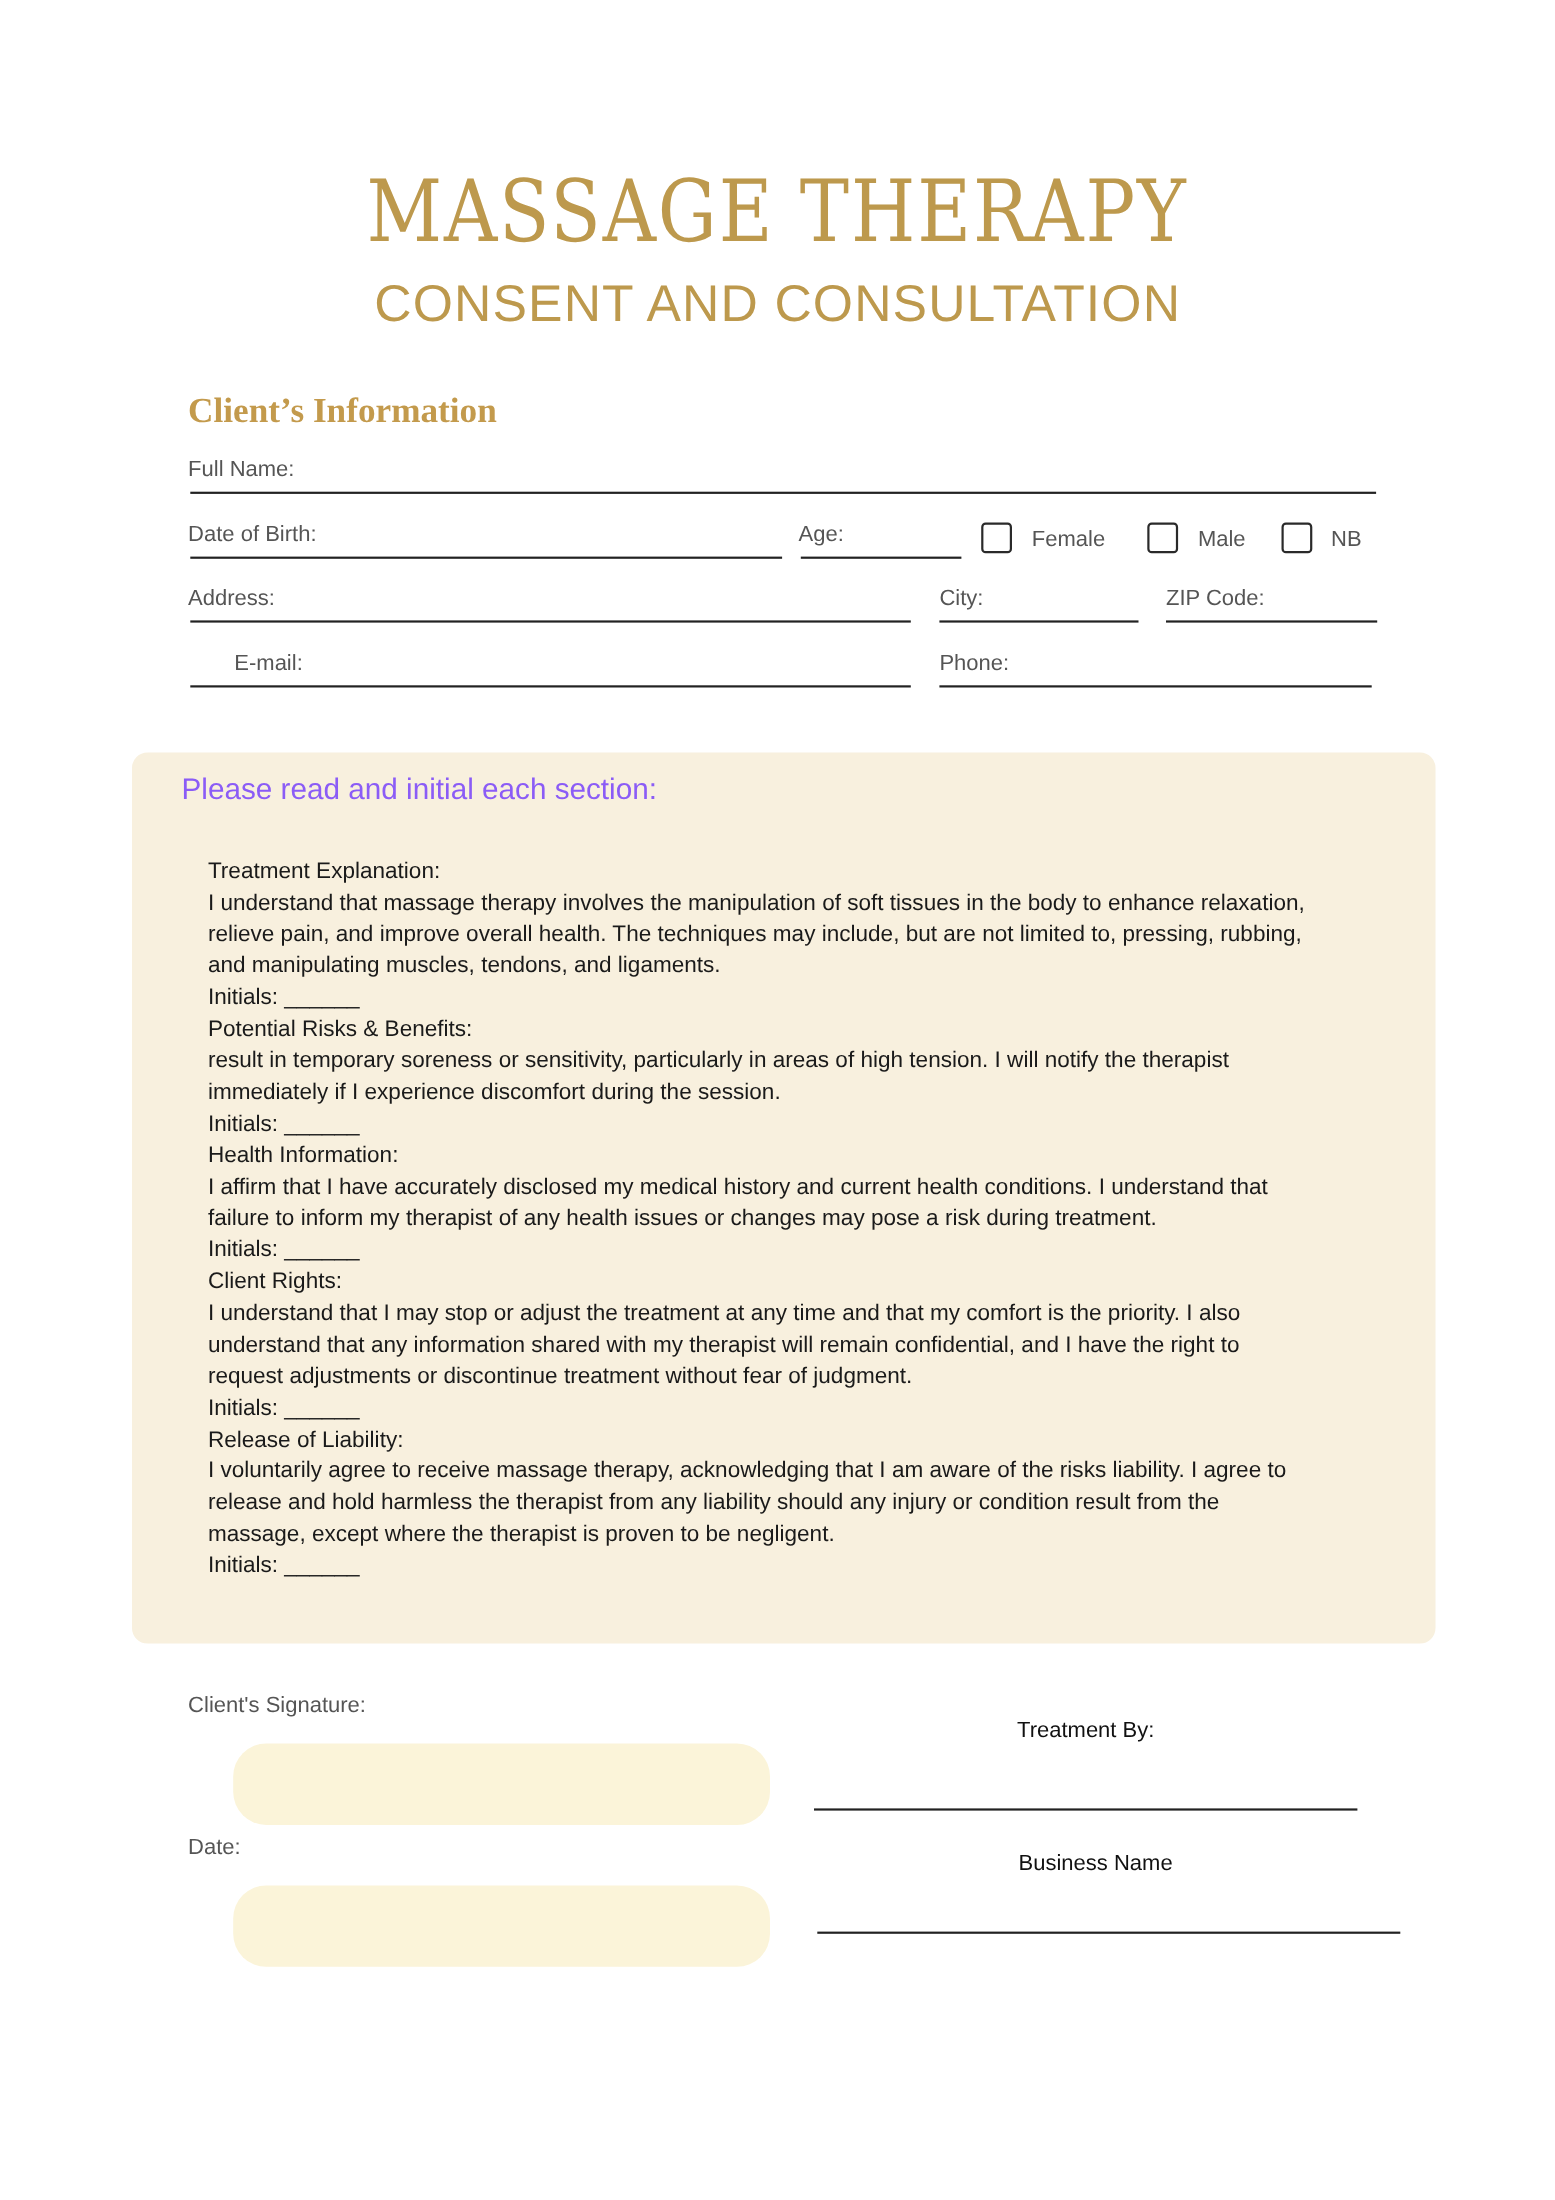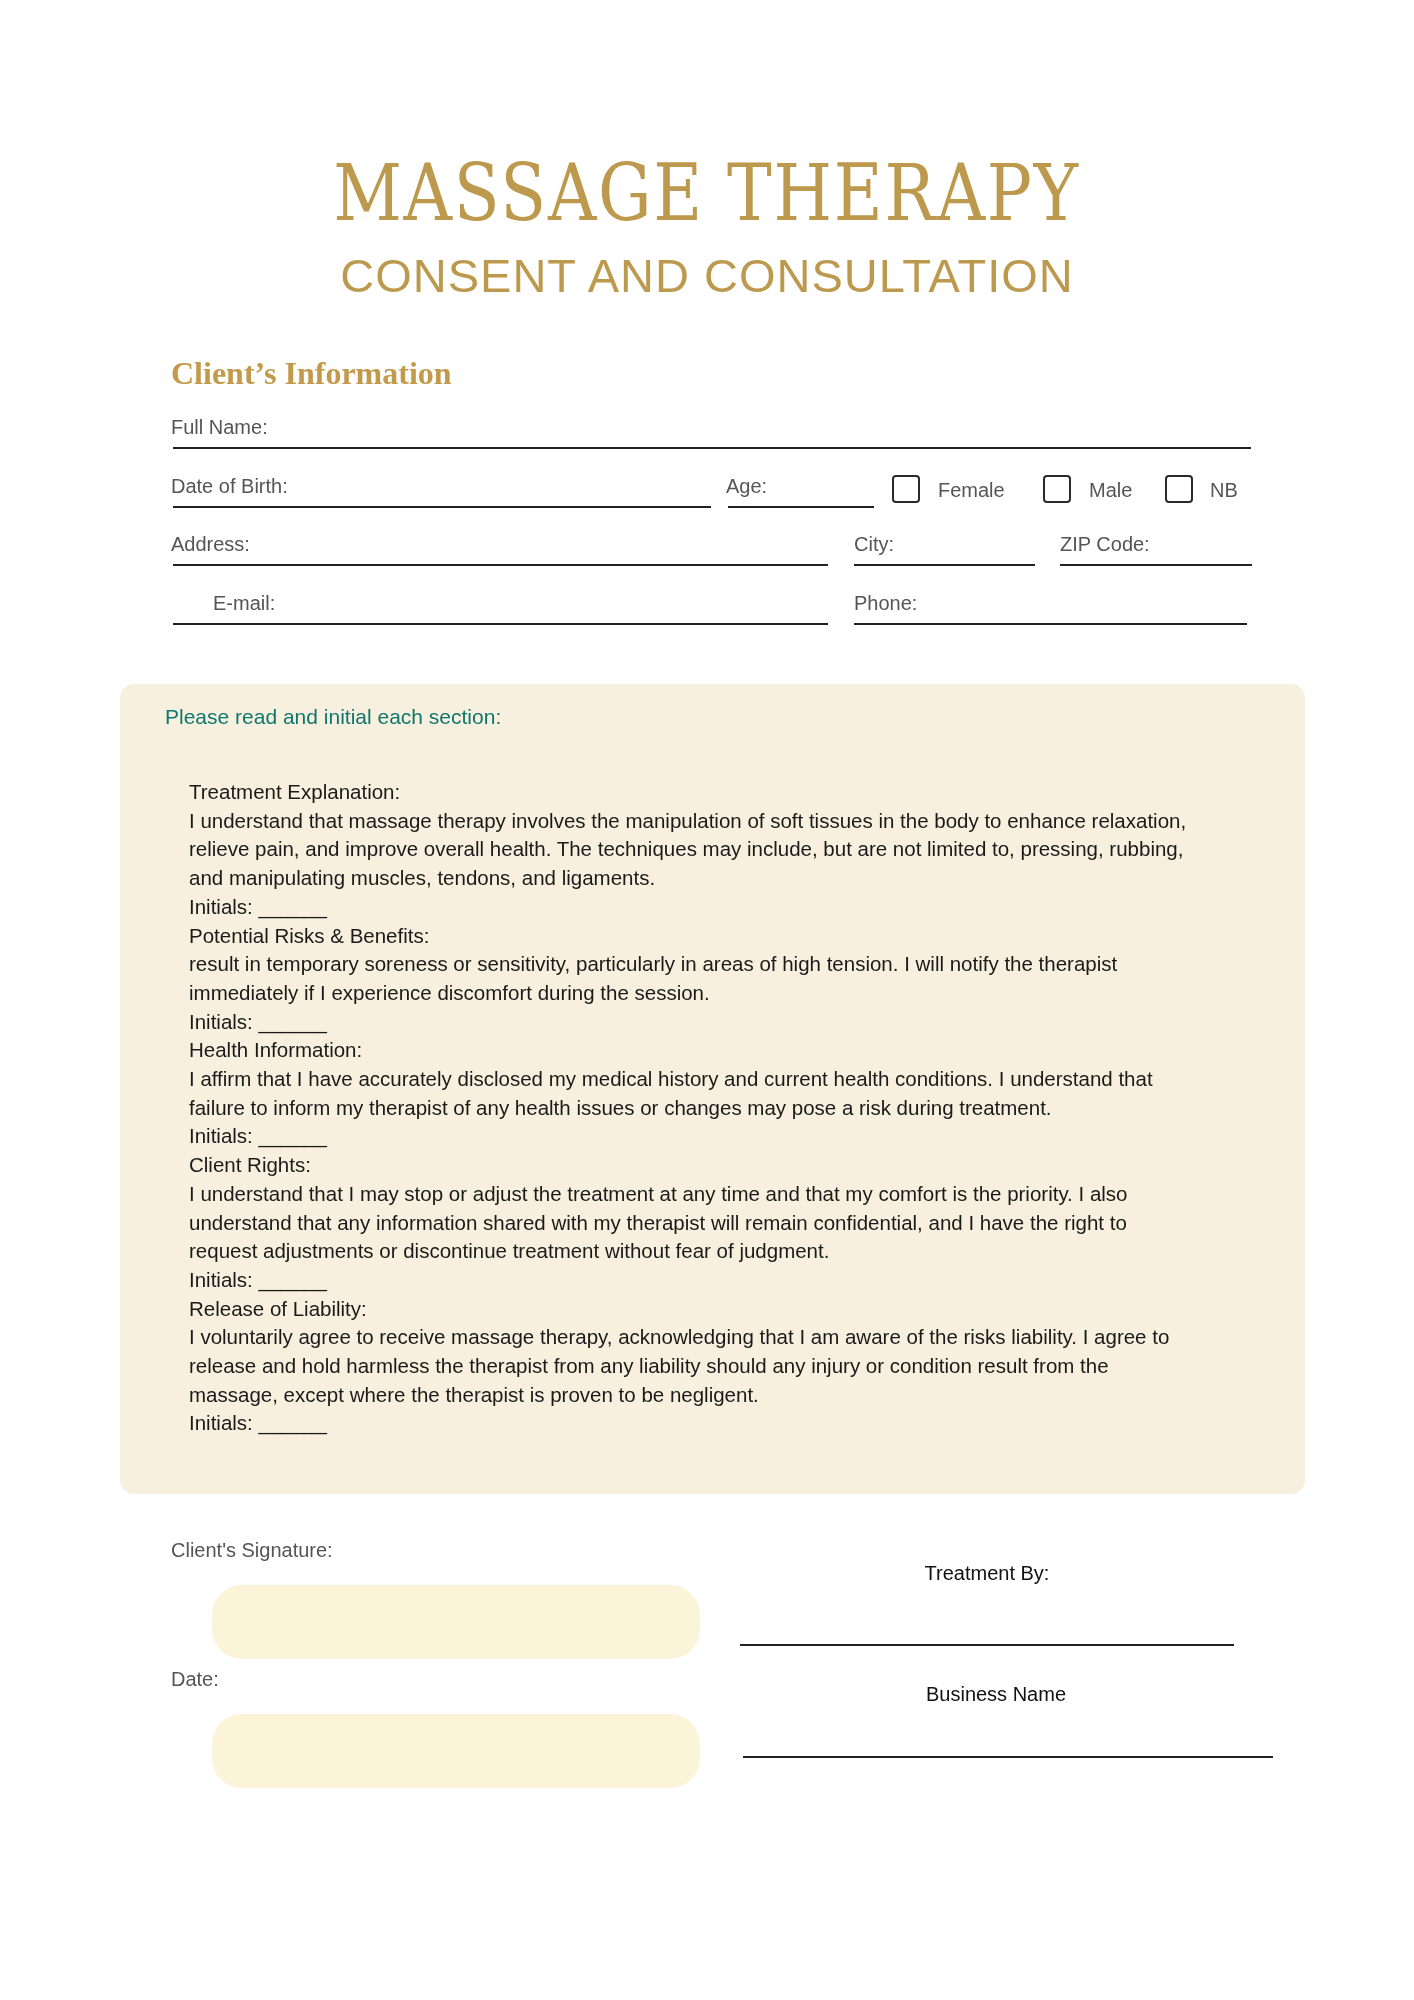--- a/index.html
+++ b/index.html
@@ -5,21 +5,21 @@
   html, body { margin:0; padding:0; background:#ffffff; }
   body { width:1414px; height:2000px; position:relative; overflow:hidden; font-family:"Liberation Sans", sans-serif; }
   .abs { position:absolute; }
   .title { left:0; width:1414px; top:148px; text-align:center; font-family:"DejaVu Serif", serif; font-size:78px; color:#BD994D; letter-spacing:2px; font-weight:normal; transform:scaleX(0.86); transform-origin:703px 0; line-height:90px; white-space:nowrap; }
   .subtitle { left:0; width:1414px; top:250px; text-align:center; font-family:"Liberation Sans", sans-serif; font-size:47px; color:#BD994D; letter-spacing:1px; line-height:52px; white-space:nowrap; box-sizing:border-box;}
   .section-heading { left:171px; top:354px; font-family:"Liberation Serif", serif; font-weight:bold; font-size:32px; color:#C39A4C; line-height:38px; white-space:nowrap; }
   .lbl { font-family:"Liberation Sans", sans-serif; font-size:20px; color:#555555; line-height:24px; white-space:nowrap; }
   .line { height:0; border-top:2.5px solid #222222; }
   .cb { width:28px; height:28px; border:2px solid #2a2a2a; border-radius:4px; box-sizing:border-box; background:#fff; }
   .box { left:120px; top:684px; width:1185px; height:810px; background:#F8F0DE; border-radius:14px; }
-  .box-heading { left:165px; top:700px; font-family:"Liberation Sans", sans-serif; font-size:21px; color:#0f766e; line-height:34px; white-space:nowrap; }
+  .box-heading { left:165px; top:700px; font-family:"Liberation Sans", sans-serif; font-size:27px; color:#8b5cf6; line-height:34px; white-space:nowrap; }
   .consent { left:165px; top:778px; width:1125px; font-family:"Liberation Sans", sans-serif; font-size:20.5px; color:#1a1a1a; line-height:28.7px; }
   .consent .ln { display:block; white-space:nowrap;margin-left:24px; }
   .sigbox { background:#FBF4D9; border-radius:30px; }
   .sig-lbl { font-family:"Liberation Sans", sans-serif; font-size:20px; color:#555; white-space:nowrap; line-height:24px; }
   .right-lbl { font-family:Liberation Sans, sans-serif; font-size:20px; color:#111; white-space:nowrap; text-align:center; line-height:30px; }
 </style>
 </head>
 <body>
 
 <div class="abs title">MASSAGE THERAPY</div>

